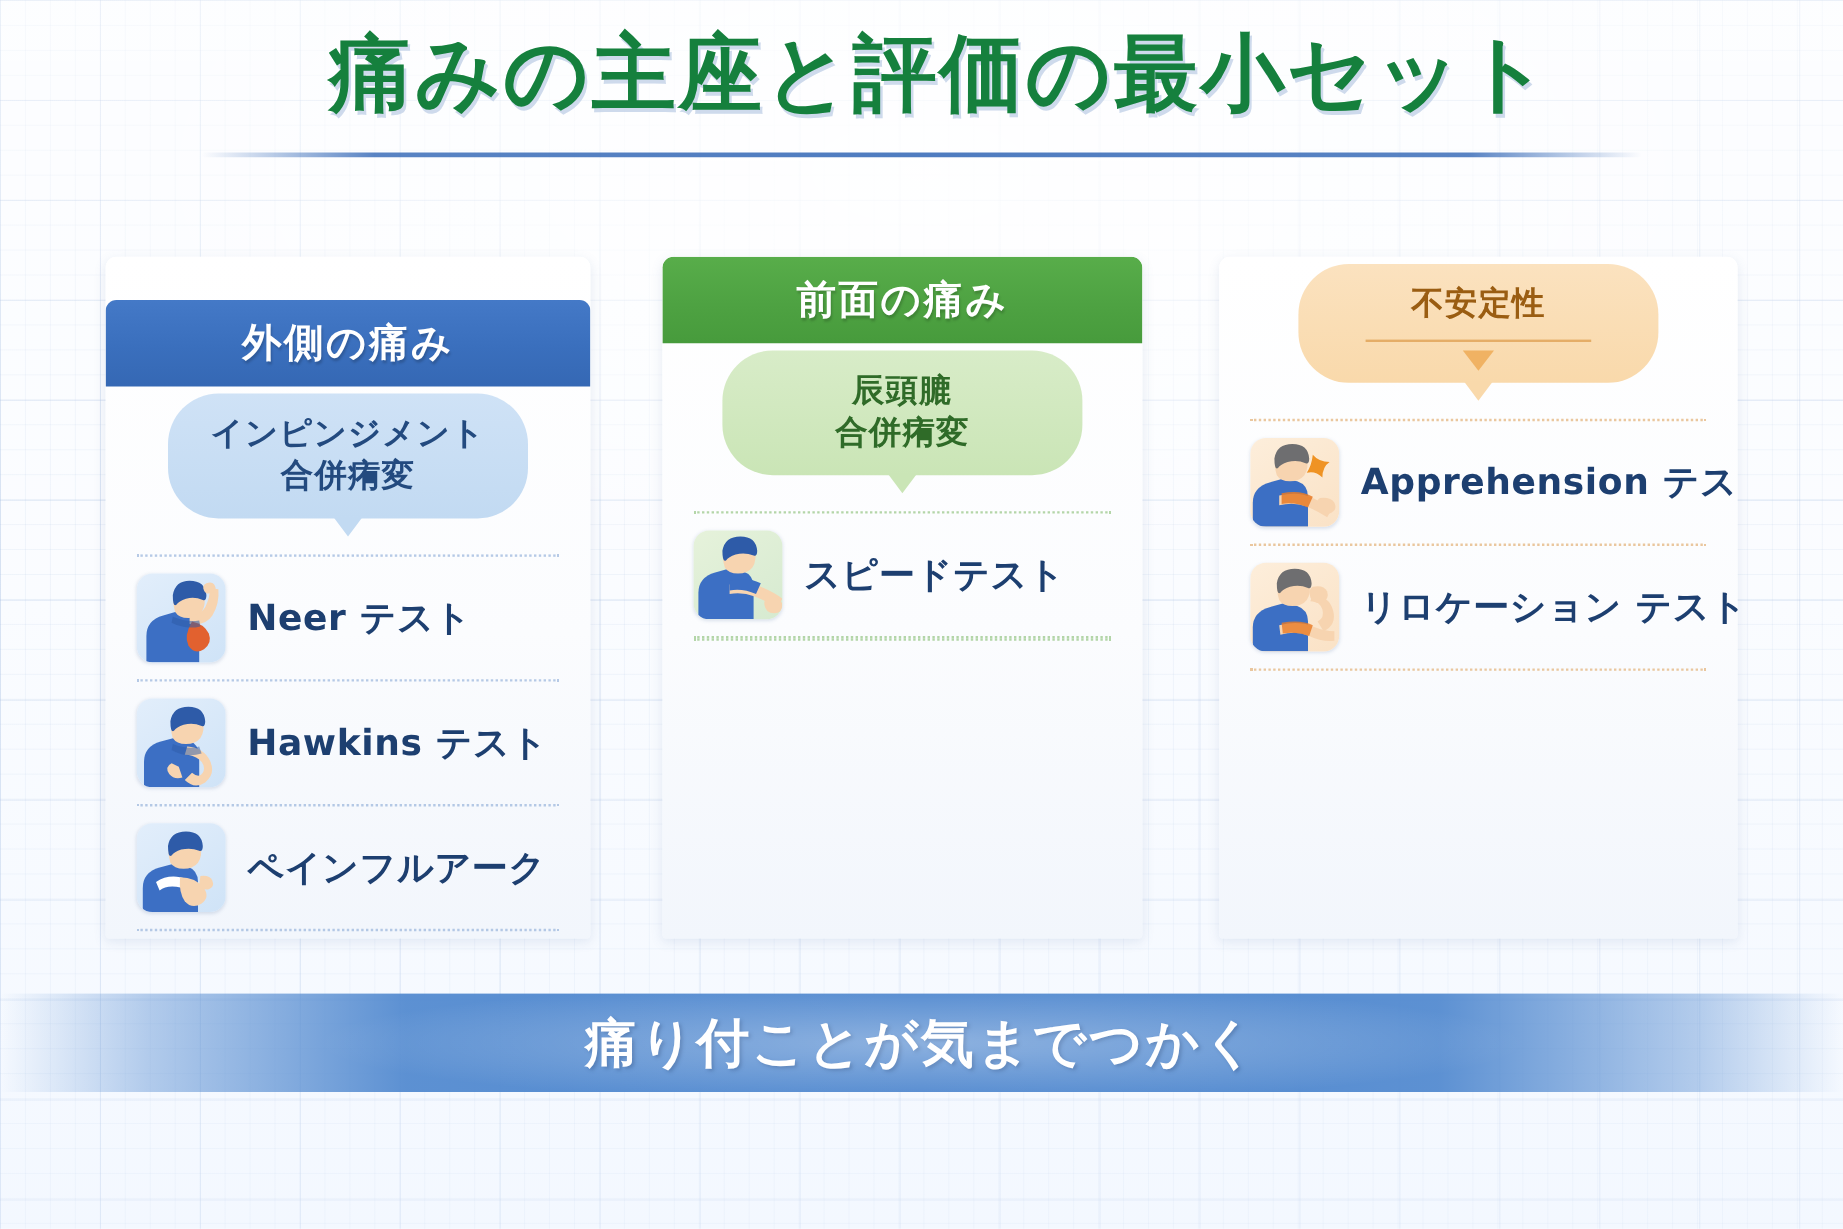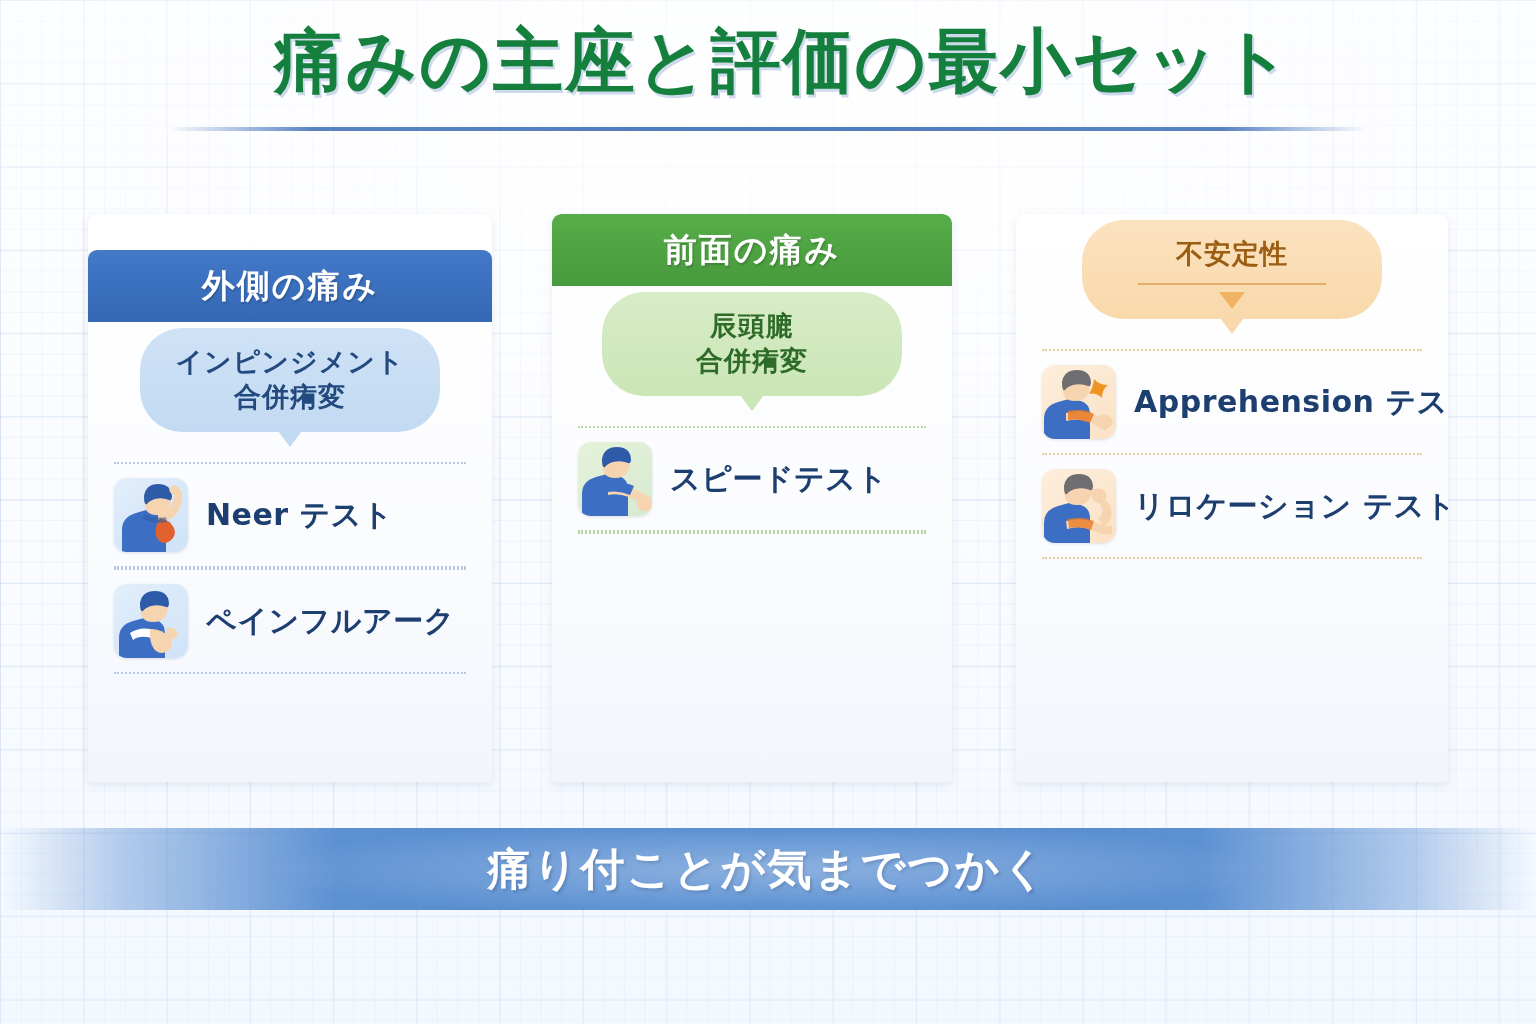--- a/index.html
+++ b/index.html
@@ -192,20 +192,33 @@
                 <path d="M58 8 q5-2 7 2 q2 4-2 6 q-5 2-7-2 q-2-4 2-6 Z" fill="#f7d4b0"></path>
                 <path d="M46 40 q10 2 14 10 q3 8-4 13 q-8 5-13-3 q-4-8 3-20 Z" fill="#e2612f"></path>
                 <path d="M30 36 q12 5 22 3 l1 5 q-12 3-24-3 Z" fill="#2e5ba8" opacity=".55"></path>
               </svg>
             </span>
             <span class="test-label">Neer テスト</span>
           </div>
 
           <div class="divider"></div>
 
+          <div class="test-row">
+            <span class="tile blue">
+              <svg viewBox="0 0 74 74">
+                <path d="M6 74 V53 q0-13 14-17 l11-3 12 2 q9 3 9 13 v26 Z" fill="#3c6fc4"></path>
+                <path d="M30 33 q-3-9 0-16 q4-8 13-8 q10 0 12 9 q2 9-2 15 q-4 5-12 5 q-8 0-11-5 Z" fill="#f7d4b0"></path>
+                <path d="M28 19 q2-12 15-12 q13 0 14 12 q0 5-3 4 q-7-3-15-1 q-6 2-8 5 q-3 2-3-8 Z" fill="#2e5ba8"></path>
+                <path d="M42 40 q14 1 19 12 q5 11-4 18 q-9 6-17-2 l6-6 q6 5 9 0 q3-6-3-11 q-5-4-12-4 Z" fill="#f7d4b0"></path>
+                <path d="M38 66 q-7 2-11-3 q-4-6 2-9 l6 3 Z" fill="#f7d4b0"></path>
+                <path d="M30 38 q13 5 22 2 l2 6 q-13 4-25-3 Z" fill="#2e5ba8" opacity=".5"></path>
+              </svg>
+            </span>
+            <span class="test-label">Hawkins テスト</span>
+          </div>
 
           <div class="divider"></div>
 
           <div class="test-row">
             <span class="tile blue">
               <svg viewBox="0 0 74 74">
                 <path d="M5 74 V54 q0-13 14-17 l11-3 12 2 q9 3 9 13 v25 Z" fill="#3c6fc4"></path>
                 <path d="M28 33 q-3-9 0-16 q4-8 13-8 q10 0 12 9 q2 9-2 15 q-4 5-12 5 q-8 0-11-5 Z" fill="#f7d4b0"></path>
                 <path d="M26 19 q2-12 15-12 q13 0 14 12 q0 5-3 4 q-7-3-15-1 q-6 2-8 5 q-3 2-3-8 Z" fill="#2e5ba8"></path>
                 <path d="M16 49 q9-6 20-4 q13 2 19 11 l-7 5 q-6-7-15-8 q-9-1-14 3 Z" fill="#fff"></path>

